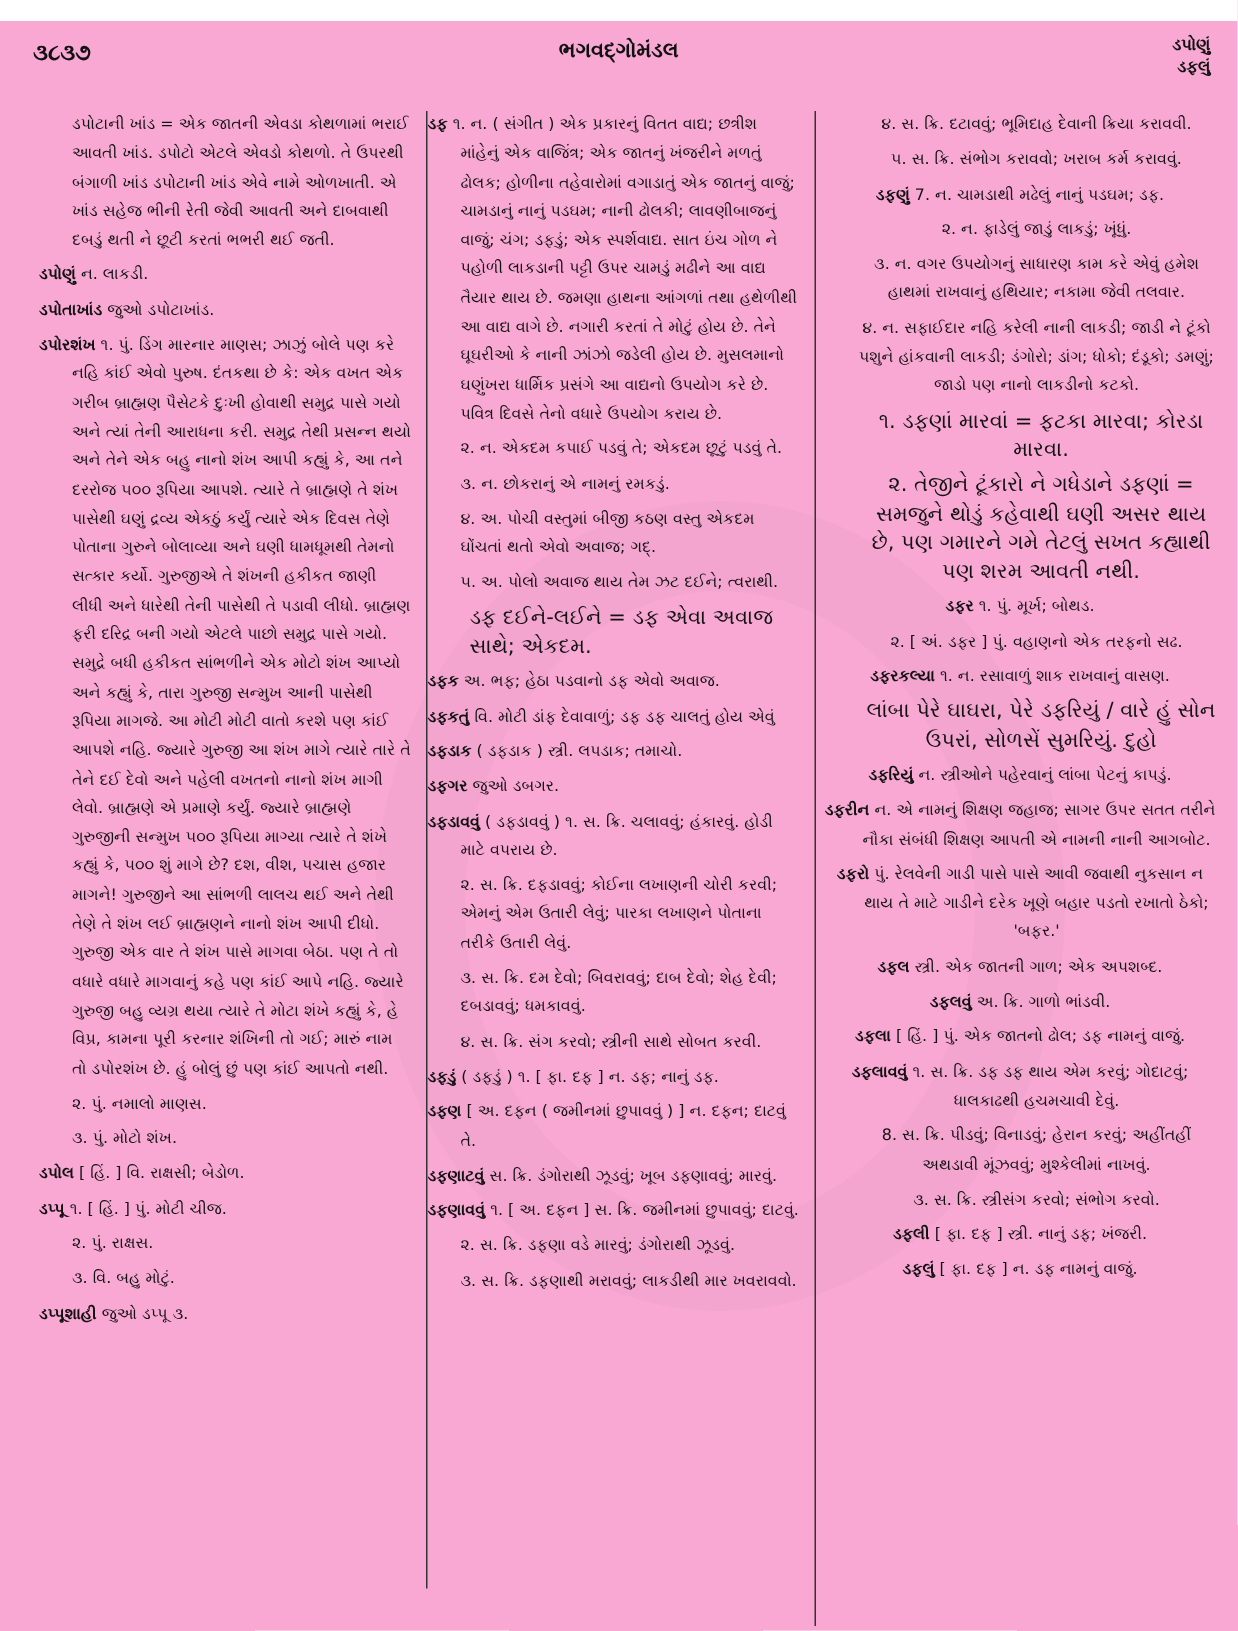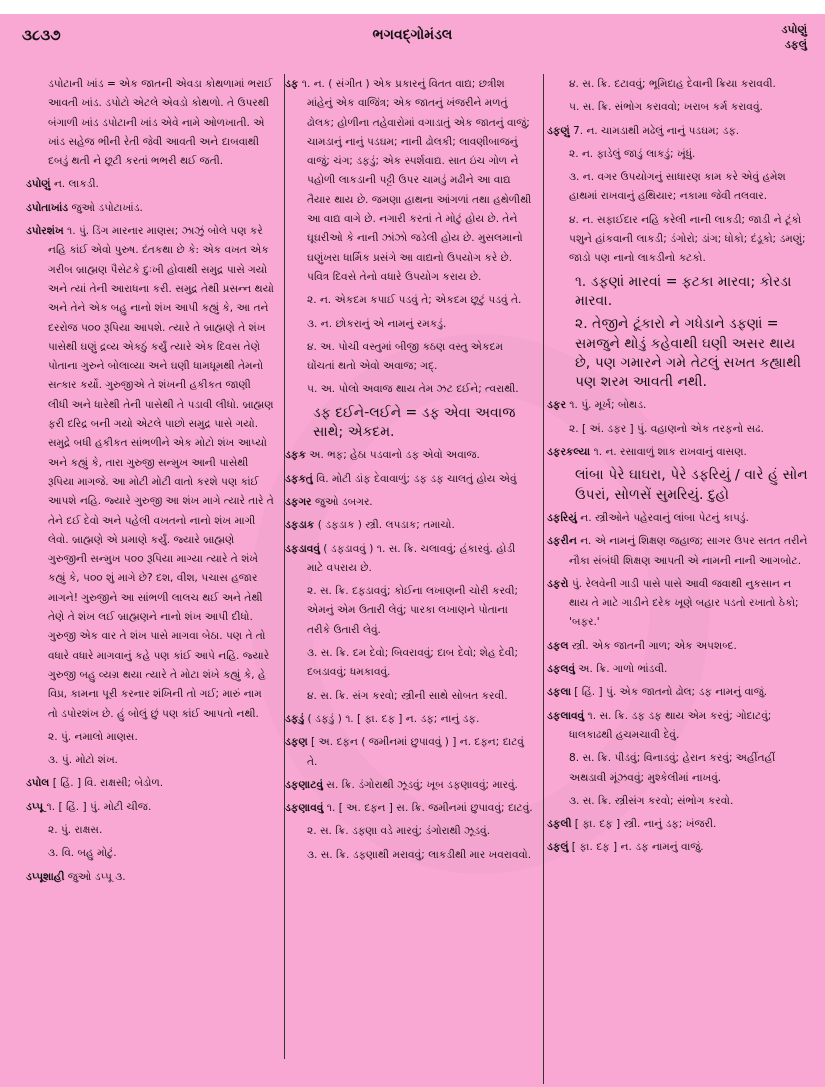--- a/index.html
+++ b/index.html
@@ -5,21 +5,21 @@
   html,body{margin:0;padding:0;background:#fff;}
   body{width:825px;height:1087px;overflow:hidden;position:relative;
        font-family:"DejaVu Sans",sans-serif;color:#111;}
   .page{position:absolute;left:0;top:14px;width:825px;height:1087px;background:#f9a8d4;}
   .hdr-page{position:absolute;left:22px;top:12px;font-size:15px;font-weight:bold;}
   .hdr-title{position:absolute;left:0;width:825px;top:12px;text-align:center;font-size:14px;font-weight:bold;}
   .hdr-guide{position:absolute;right:18px;top:8px;font-size:11px;font-weight:bold;text-align:right;line-height:15px;}
   .col{position:absolute;top:60px;font-size:10.6px;line-height:19.3px;}
   .c1{left:34px;width:240px;}
   .c2{left:293px;width:240px;}
-  .c3{left:555px;width:258px;}
+  .c3{left:555px;width:258px;text-align:center;}
   .rule{position:absolute;width:1px;background:#333;}
   .r1{left:284px;top:60px;height:985px;}
   .r2{left:543px;top:60px;height:1010px;}
   .entry{margin:0 0 4px 0;text-indent:0;}
   .entry.head{margin-left:-8px;padding-left:22px;text-indent:-22px;}
   .entry.sub{padding-left:14px;}
   .entry.cont{padding-left:14px;}
   .entry.quote{padding-left:20px;font-size:14px;}
   .hw{font-weight:bold;}
   .watermark{position:absolute;left:250px;top:320px;width:340px;height:420px;
@@ -56,22 +56,22 @@
     </div>
   <div class="col c2">
       <p class="entry head"><span class="hw">ડફ</span><span> ૧. ન. ( સંગીત ) એક પ્રકારનું વિતત વાદ્ય; છત્રીશ માંહેનું એક વાજિંત્ર; એક જાતનું ખંજરીને મળતું ઢોલક; હોળીના તહેવારોમાં વગાડાતું એક જાતનું વાજું; ચામડાનું નાનું પડઘમ; નાની ઢોલકી; લાવણીબાજનું વાજું; ચંગ; ડફડું; એક સ્પર્શવાદ્ય. સાત ઇંચ ગોળ ને પહોળી લાકડાની પટ્ટી ઉપર ચામડું મઢીને આ વાદ્ય તૈયાર થાય છે. જમણા હાથના આંગળાં તથા હથેળીથી આ વાદ્ય વાગે છે. નગારી કરતાં તે મોટું હોય છે. તેને ઘૂઘરીઓ કે નાની ઝાંઝો જડેલી હોય છે. મુસલમાનો ઘણુંખરા ધાર્મિક પ્રસંગે આ વાદ્યનો ઉપયોગ કરે છે. પવિત્ર દિવસે તેનો વધારે ઉપયોગ કરાય છે.</span></p>
       <p class="entry sub"><span>૨. ન. એકદમ કપાઈ પડવું તે; એકદમ છૂટું પડવું તે.</span></p>
       <p class="entry sub"><span>૩. ન. છોકરાનું એ નામનું રમકડું.</span></p>
       <p class="entry sub"><span>૪. અ. પોચી વસ્તુમાં બીજી કઠણ વસ્તુ એકદમ ઘોંચતાં થતો એવો અવાજ; ગદ્.</span></p>
       <p class="entry sub"><span>૫. અ. પોલો અવાજ થાય તેમ ઝટ દઈને; ત્વરાથી.</span></p>
       <p class="entry quote"><span>ડફ દઈને-લઈને = ડફ એવા અવાજ સાથે; એકદમ.</span></p>
       <p class="entry head"><span class="hw">ડફક</span><span> અ. ભફ; હેઠા પડવાનો ડફ એવો અવાજ.</span></p>
       <p class="entry head"><span class="hw">ડફકતું</span><span> વિ. મોટી ડાંફ દેવાવાળું; ડફ ડફ ચાલતું હોય એવું</span></p>
+      <p class="entry head"><span class="hw">ડફડાક</span><span> ( ડફડાક ) સ્ત્રી. લપડાક; તમાચો.</span></p>
       <p class="entry head"><span class="hw">ડફગર</span><span> જુઓ ડબગર.</span></p>
-      <p class="entry head"><span class="hw">ડફડાક</span><span> ( ડફડાક ) સ્ત્રી. લપડાક; તમાચો.</span></p>
       <p class="entry head"><span class="hw">ડફડાવવું</span><span> ( ડફડાવવું ) ૧. સ. ક્રિ. ચલાવવું; હંકારવું. હોડી માટે વપરાય છે.</span></p>
       <p class="entry sub"><span>૨. સ. ક્રિ. દફડાવવું; કોઈના લખાણની ચોરી કરવી; એમનું એમ ઉતારી લેવું; પારકા લખાણને પોતાના તરીકે ઉતારી લેવું.</span></p>
       <p class="entry sub"><span>૩. સ. ક્રિ. દમ દેવો; બિવરાવવું; દાબ દેવો; શેહ દેવી; દબડાવવું; ધમકાવવું.</span></p>
       <p class="entry sub"><span>૪. સ. ક્રિ. સંગ કરવો; સ્ત્રીની સાથે સોબત કરવી.</span></p>
       <p class="entry head"><span class="hw">ડફડું</span><span> ( ડફડું ) ૧. [ ફા. દફ ] ન. ડફ; નાનું ડફ.</span></p>
       <p class="entry head"><span class="hw">ડફણ</span><span> [ અ. દફન ( જમીનમાં છુપાવવું ) ] ન. દફન; દાટવું તે.</span></p>
       <p class="entry head"><span class="hw">ડફણાટવું</span><span> સ. ક્રિ. ડંગોરાથી ઝૂડવું; ખૂબ ડફણાવવું; મારવું.</span></p>
       <p class="entry head"><span class="hw">ડફણાવવું</span><span> ૧. [ અ. દફન ] સ. ક્રિ. જમીનમાં છુપાવવું; દાટવું.</span></p>
       <p class="entry sub"><span>૨. સ. ક્રિ. ડફણા વડે મારવું; ડંગોરાથી ઝૂડવું.</span></p>
       <p class="entry sub"><span>૩. સ. ક્રિ. ડફણાથી મરાવવું; લાકડીથી માર ખવરાવવો.</span></p>

